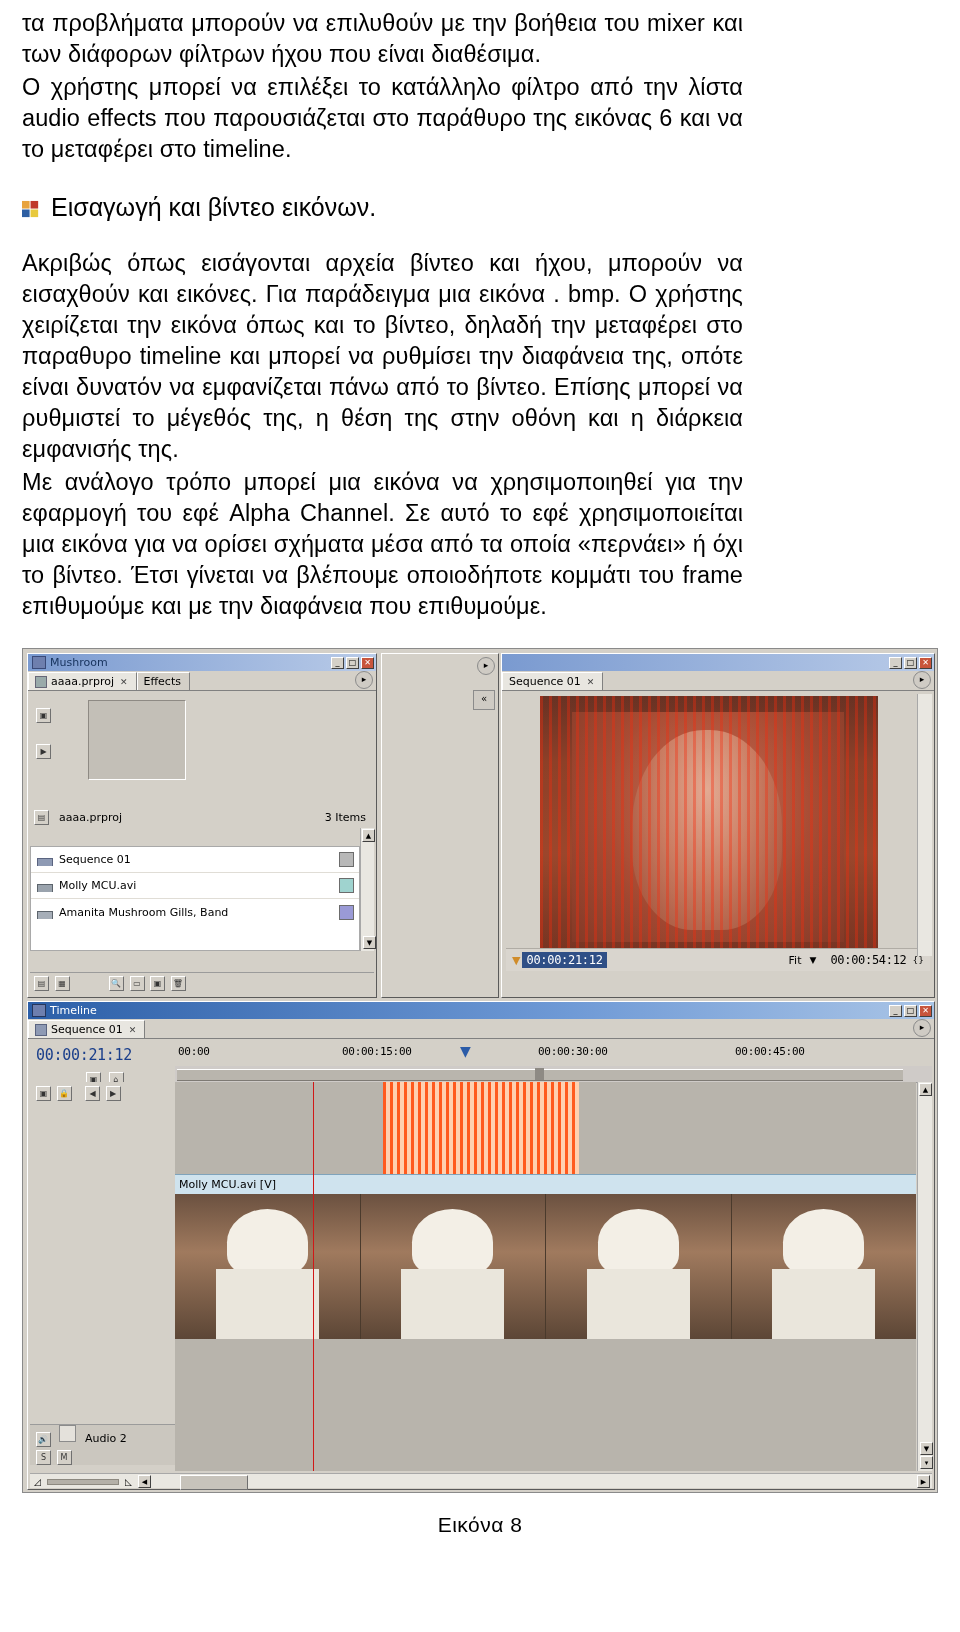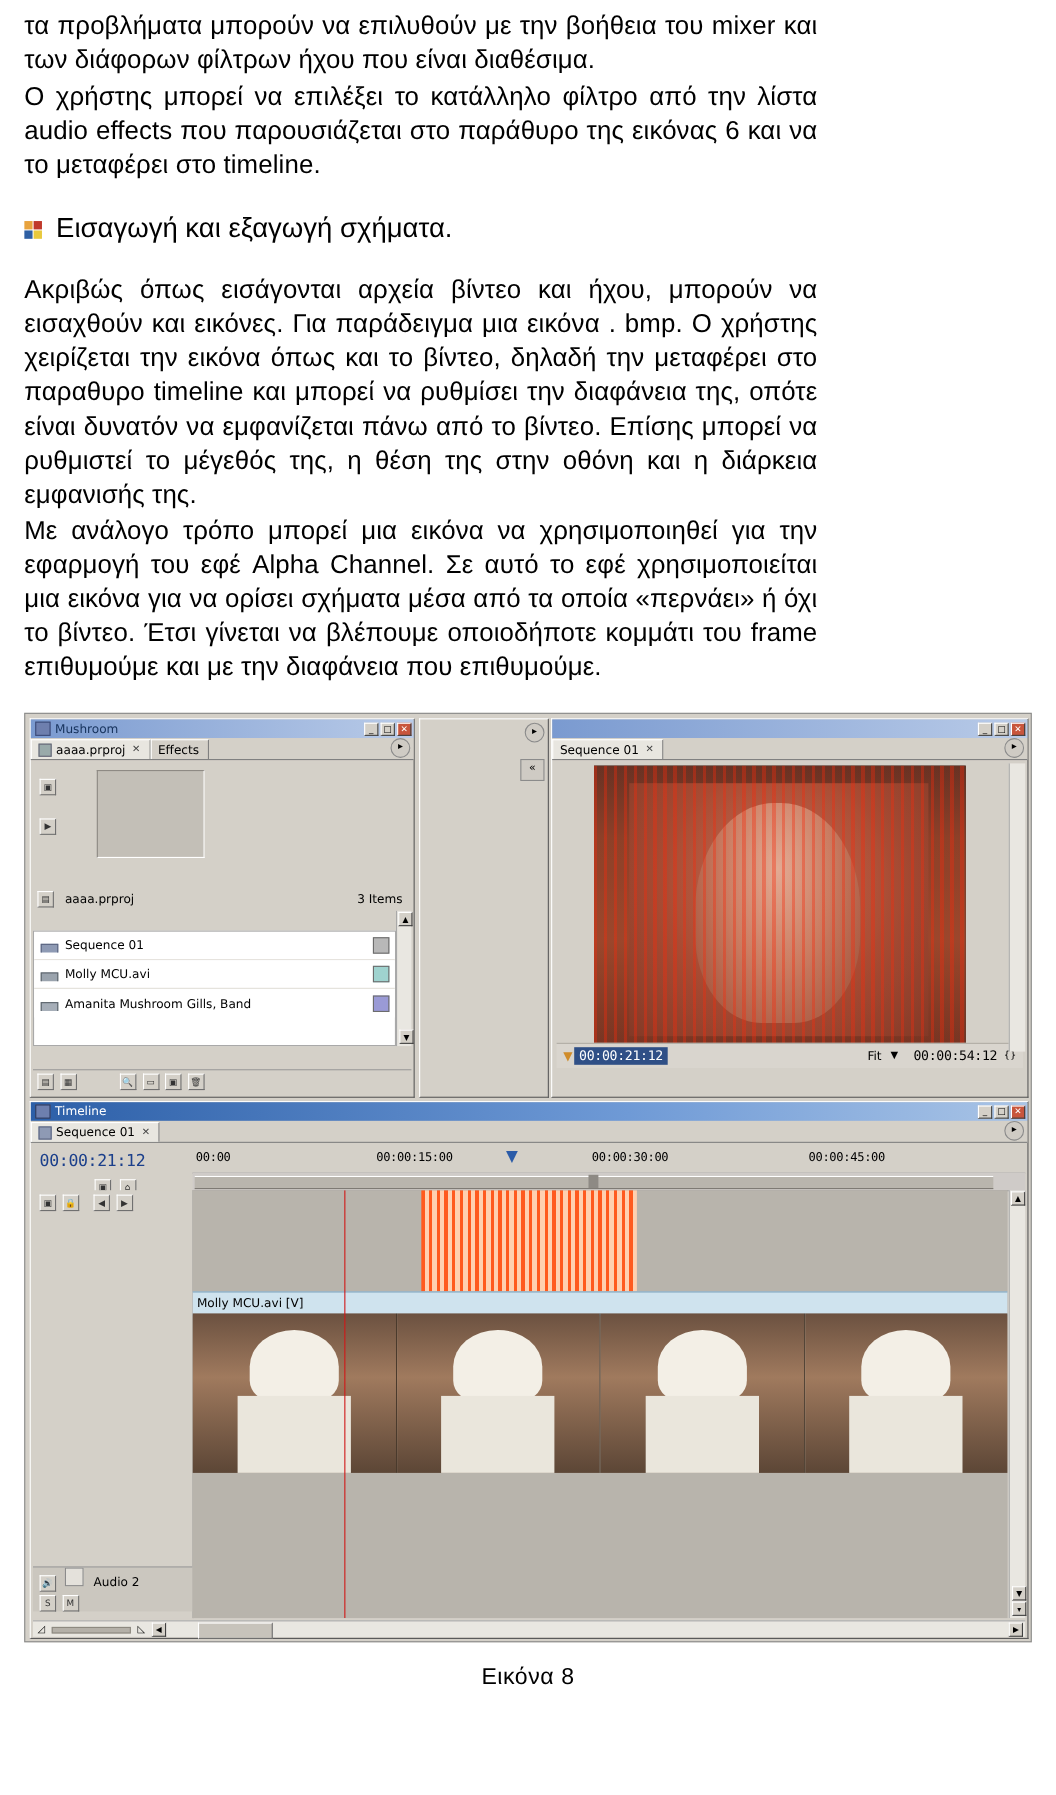--- a/index.html
+++ b/index.html
@@ -204,21 +204,21 @@
   <p class="para">τα προβλήματα μπορούν να επιλυθούν με την βοήθεια του mixer και των διάφορων φίλτρων ήχου που είναι διαθέσιμα.</p>
   <p class="para">Ο χρήστης μπορεί να επιλέξει το κατάλληλο φίλτρο από την λίστα audio effects που παρουσιάζεται στο παράθυρο της εικόνας 6 και να το μεταφέρει στο timeline.</p>
 
   <div class="heading-row">
     <svg class="bullet-icon" viewBox="0 0 20 20">
       <rect x="0" y="1" width="8" height="8" fill="#e8a33d"></rect>
       <rect x="9" y="1" width="8" height="8" fill="#c0392b"></rect>
       <rect x="0" y="10" width="8" height="8" fill="#2e5fa3"></rect>
       <rect x="9" y="10" width="8" height="8" fill="#e8c93d"></rect>
     </svg>
-    <span class="heading-text">Εισαγωγή και εξαγωγή σχήματα.</span>
+    <span class="heading-text">Εισαγωγή και βίντεο εικόνων.</span>
   </div>
 
   <p class="para">Ακριβώς όπως εισάγονται αρχεία βίντεο και ήχου, μπορούν να εισαχθούν και εικόνες. Για παράδειγμα μια εικόνα . bmp.  Ο χρήστης χειρίζεται την εικόνα όπως και το βίντεο, δηλαδή την μεταφέρει στο παραθυρο timeline και μπορεί να ρυθμίσει την διαφάνεια της, οπότε είναι δυνατόν να εμφανίζεται πάνω από το βίντεο.  Επίσης μπορεί να ρυθμιστεί το μέγεθός της, η θέση της στην οθόνη και η διάρκεια εμφανισής της.</p>
   <p class="para">Με ανάλογο τρόπο μπορεί μια εικόνα να χρησιμοποιηθεί για την εφαρμογή του εφέ Alpha Channel.  Σε αυτό το εφέ χρησιμοποιείται μια εικόνα για να ορίσει σχήματα μέσα από τα οποία «περνάει» ή όχι το βίντεο.  Έτσι γίνεται να βλέπουμε οποιοδήποτε κομμάτι του frame επιθυμούμε και με την διαφάνεια που επιθυμούμε.</p>
 
   <div class="figure">
     <div class="shot">
 
       <div class="winpanel" style="left:4px; top:4px; width:350px; height:345px;">
         <div class="titlebar">

